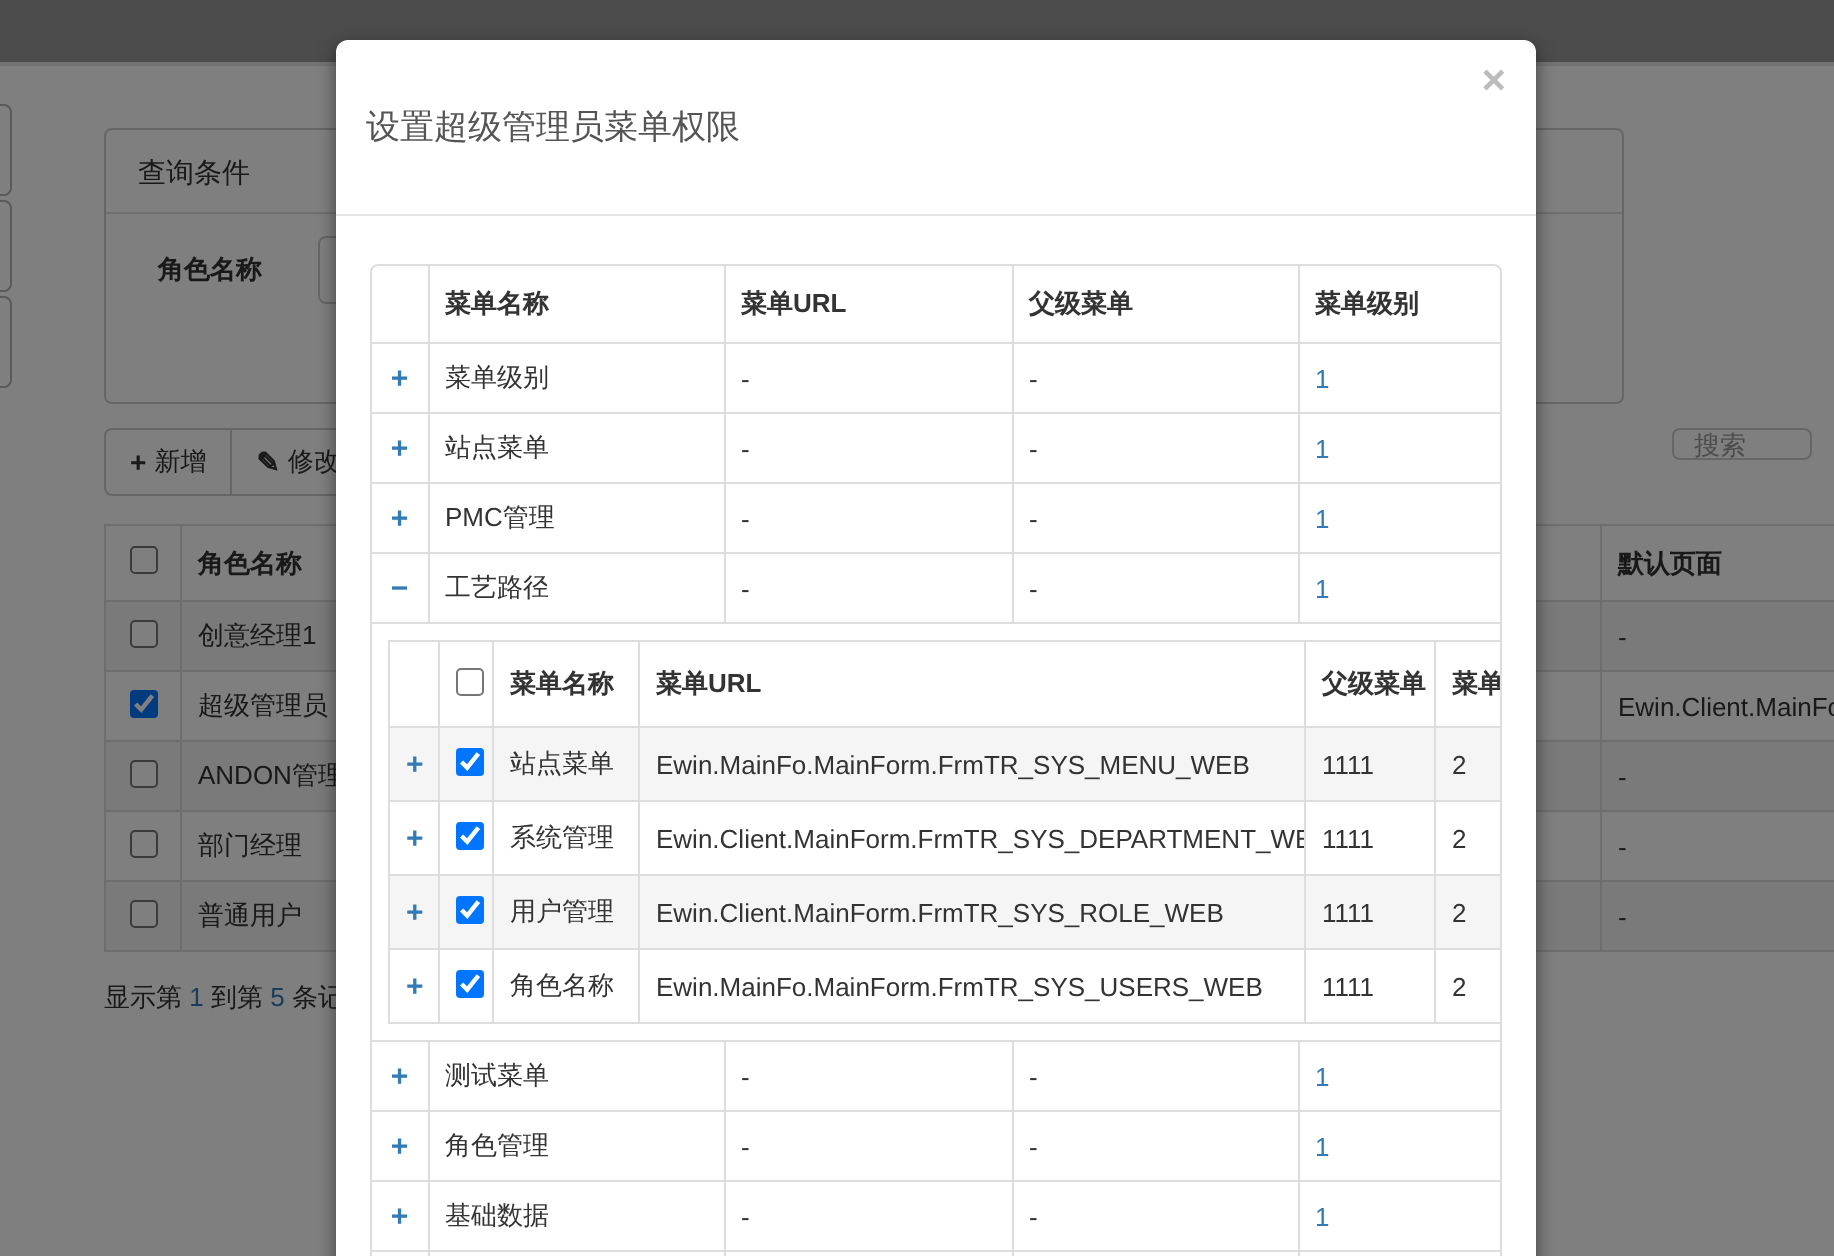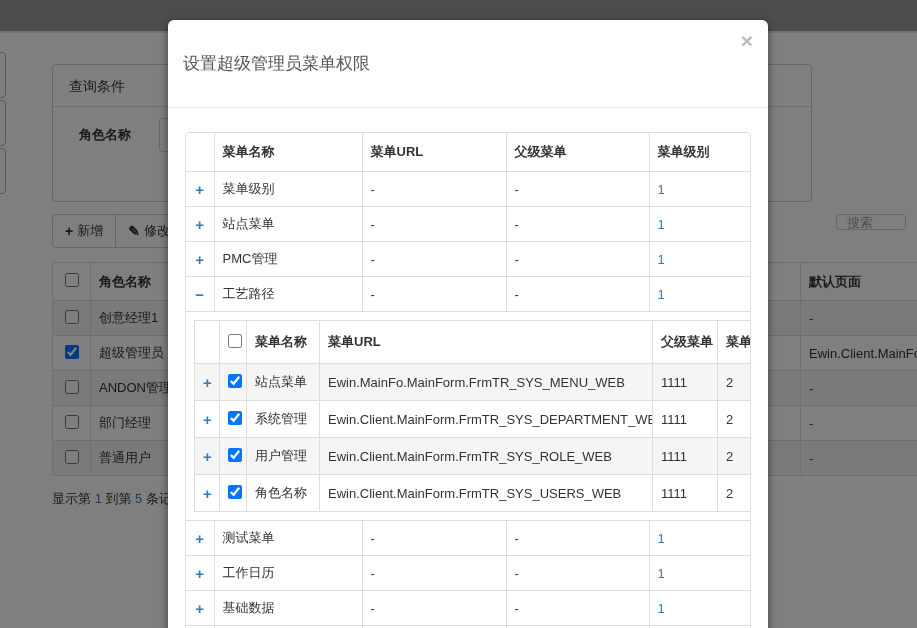--- a/index.html
+++ b/index.html
@@ -279,21 +279,21 @@
                   <td>Ewin.Client.MainForm.FrmTR_SYS_ROLE_WEB</td>
                   <td>1111</td>
                   <td>2</td>
                 </tr>
                 <tr>
                   <td>
                           <span class="expand-icon">+</span>
                         </td>
                   <td class="cb-cell"><input type="checkbox" checked="checked" style=""></td>
                   <td>角色名称</td>
-                  <td>Ewin.Client.MainForm.FrmTR_SYS_USERS_WEB</td>
+                  <td>Ewin.MainFo.MainForm.FrmTR_SYS_USERS_WEB</td>
                   <td>1111</td>
                   <td>2</td>
                 </tr>
               </tbody>
                   </table>
             </div>
           </td>
         </tr>
 
         <tr>
@@ -302,21 +302,21 @@
               </td>
           <td>测试菜单</td>
           <td>-</td>
           <td>-</td>
           <td class="level-num">1</td>
         </tr>
         <tr>
           <td>
                 <span class="expand-icon">+</span>
               </td>
-          <td>工作日历</td>
+          <td>角色管理</td>
           <td>-</td>
           <td>-</td>
           <td class="level-num">1</td>
         </tr>
         <tr>
           <td>
                 <span class="expand-icon">+</span>
               </td>
           <td>基础数据</td>
           <td>-</td>

